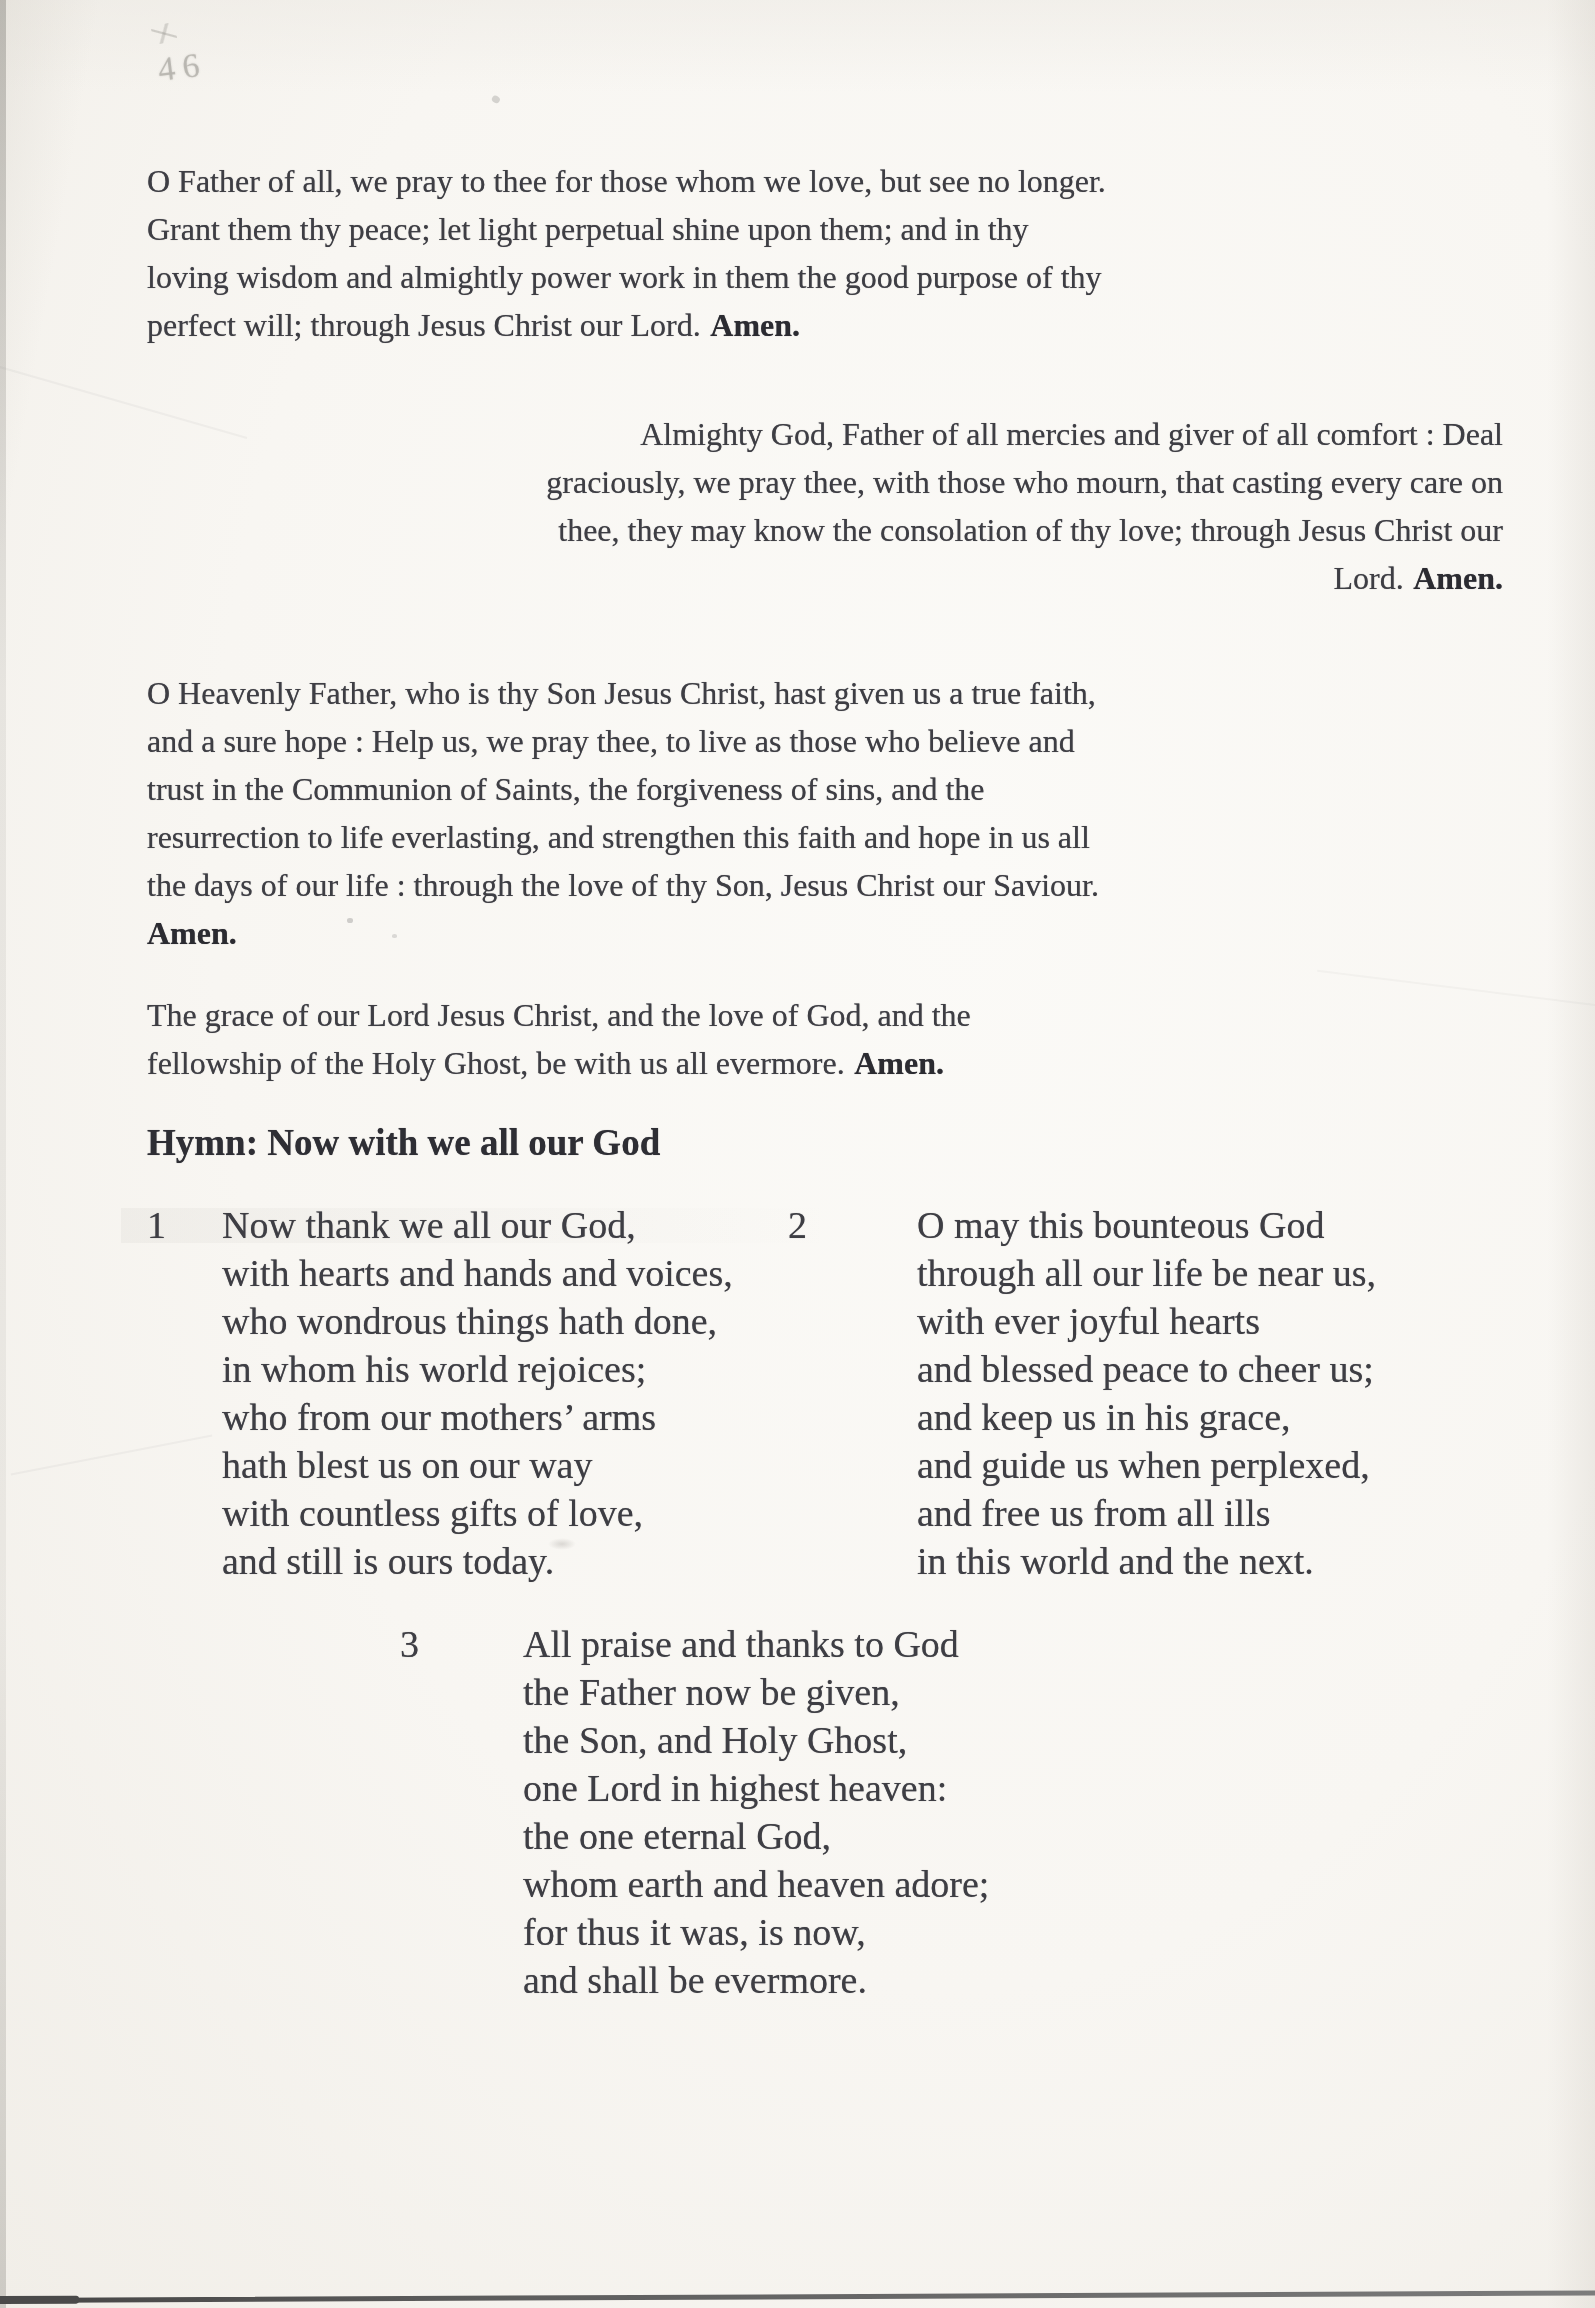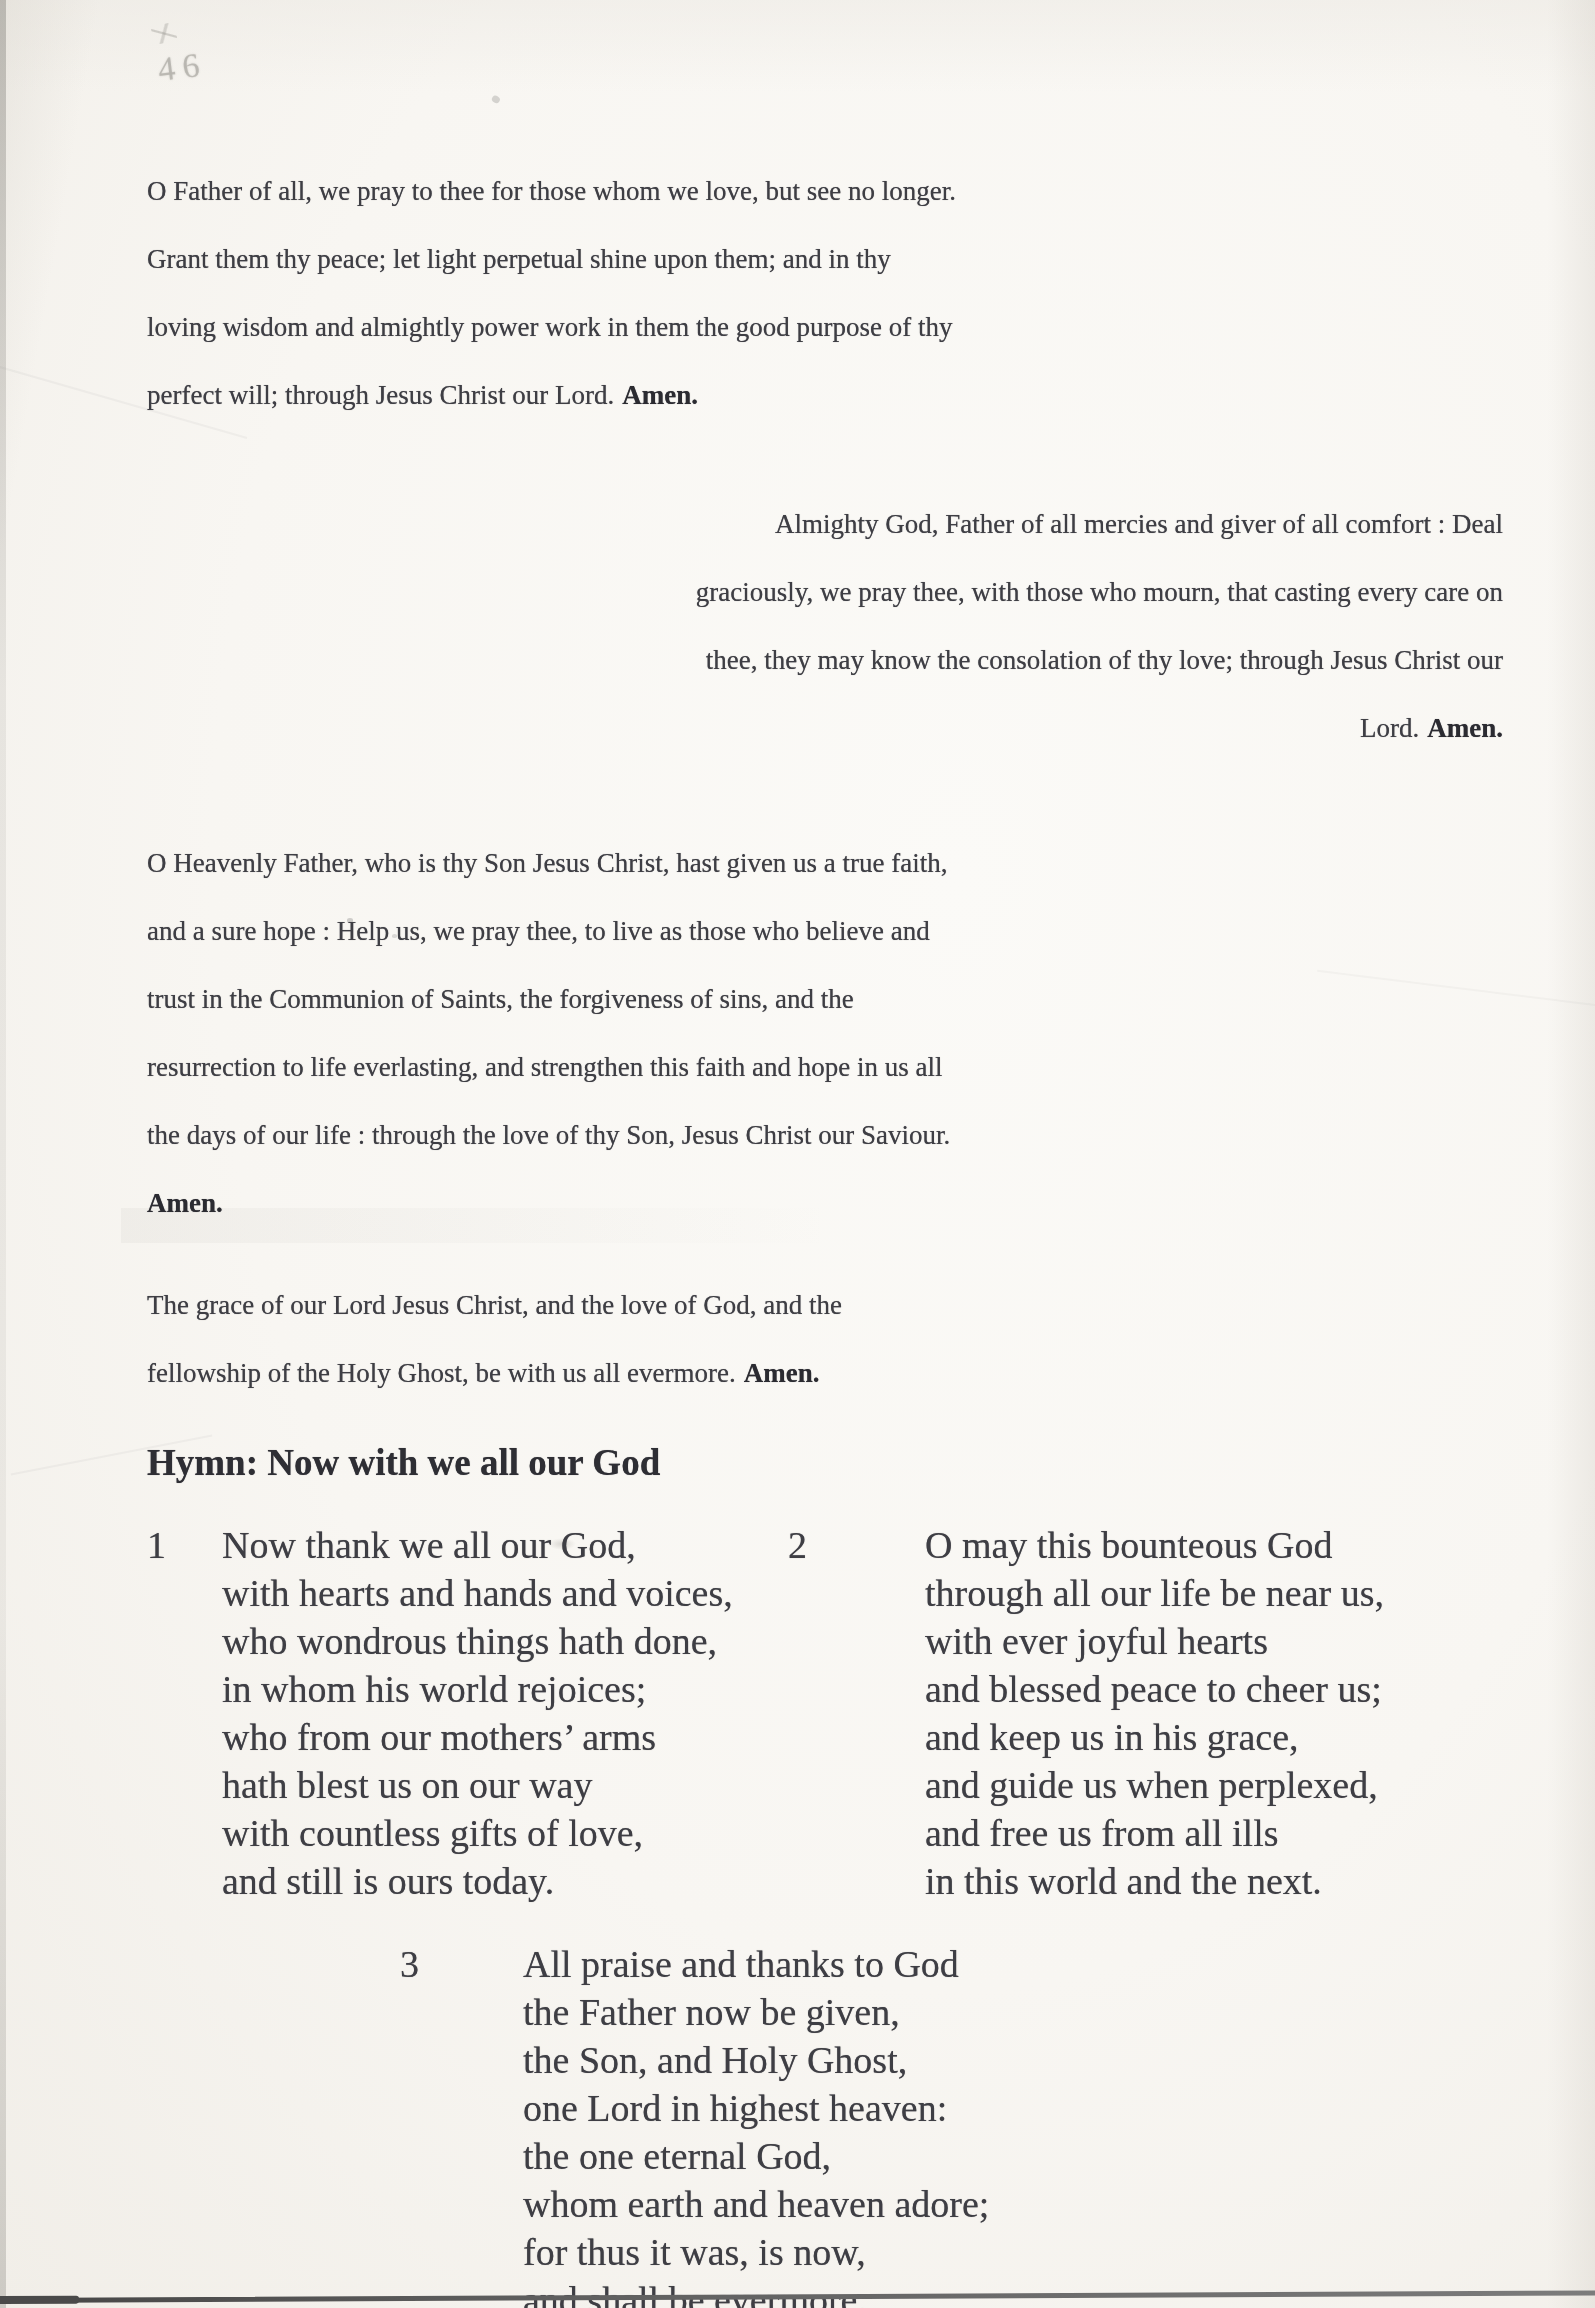--- a/index.html
+++ b/index.html
@@ -17,22 +17,22 @@
       linear-gradient(to bottom, rgba(235,232,226,0.5) 0%, rgba(248,247,243,0) 4%),
       radial-gradient(ellipse at 60% 38%, #fbfaf7 0%, #f8f6f2 55%, #f1eee8 100%);
   }
   .content{
     position:absolute;
     left:147px; top:157px;
     width:1356px;
   }
   .para{
     margin:0 0 61px 0;
-    font-size:27px;
-    line-height:68px;
+    font-size:32px;
+    line-height:48px;
     text-shadow:0 0 0.7px rgba(62,62,68,0.75);
   }
   .para.gap-lg{margin-bottom:67px;text-align:right;}
   .para.gap-md{margin-bottom:34px;}
   .para.last{margin-bottom:32px;}
   .amen{
     font-weight:bold;
     color:#2b2b31;
     margin-left:0.30em;
   }
@@ -50,21 +50,21 @@
     align-items:flex-start;
     font-size:38px;
     line-height:48px;
     text-shadow:0 0 0.7px rgba(62,62,68,0.7);
   }
   .verse-row.row-1{margin-bottom:35px;}
   .vnum{flex:0 0 auto;}
   .vnum1{width:75px;}
   .vcol1{width:566px;}
   .vnum2{width:129px;}
-  .vcol2{flex:1 1 auto;margin-left:8px;}
+  .vcol2{flex:1 1 auto;}
   .vnum3{margin-left:253px;width:123px;}
   
   .pencil-mark{
     position:absolute;
     left:158px; top:48px;
     font-size:34px;
     letter-spacing:7.5px;
     color:rgba(148,146,140,0.45);
     transform:rotate(-7deg);
     text-shadow:0 0 1.9px rgba(148,146,140,0.35);

